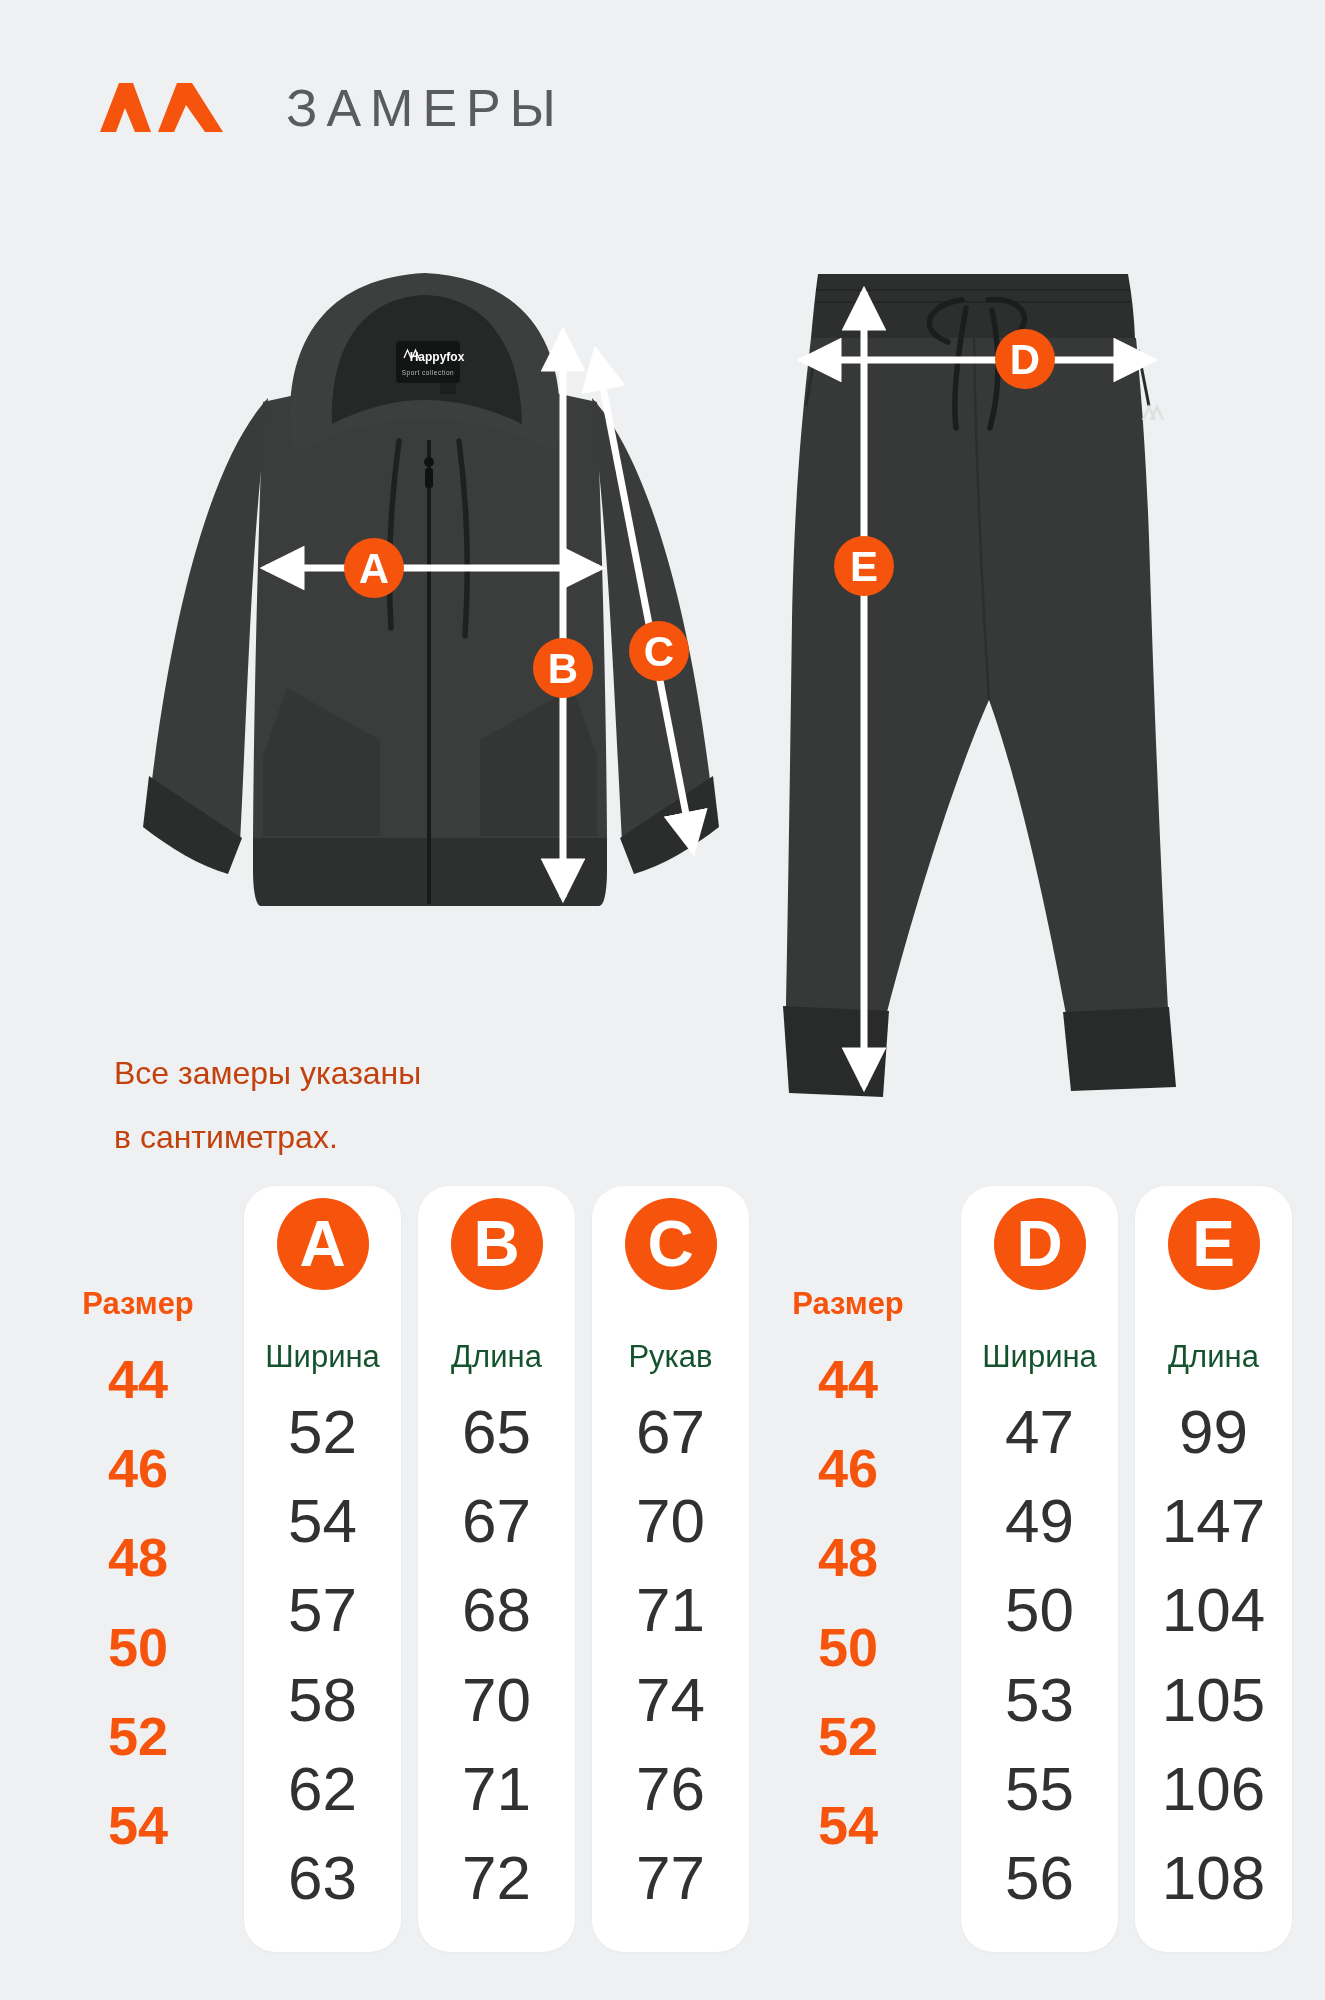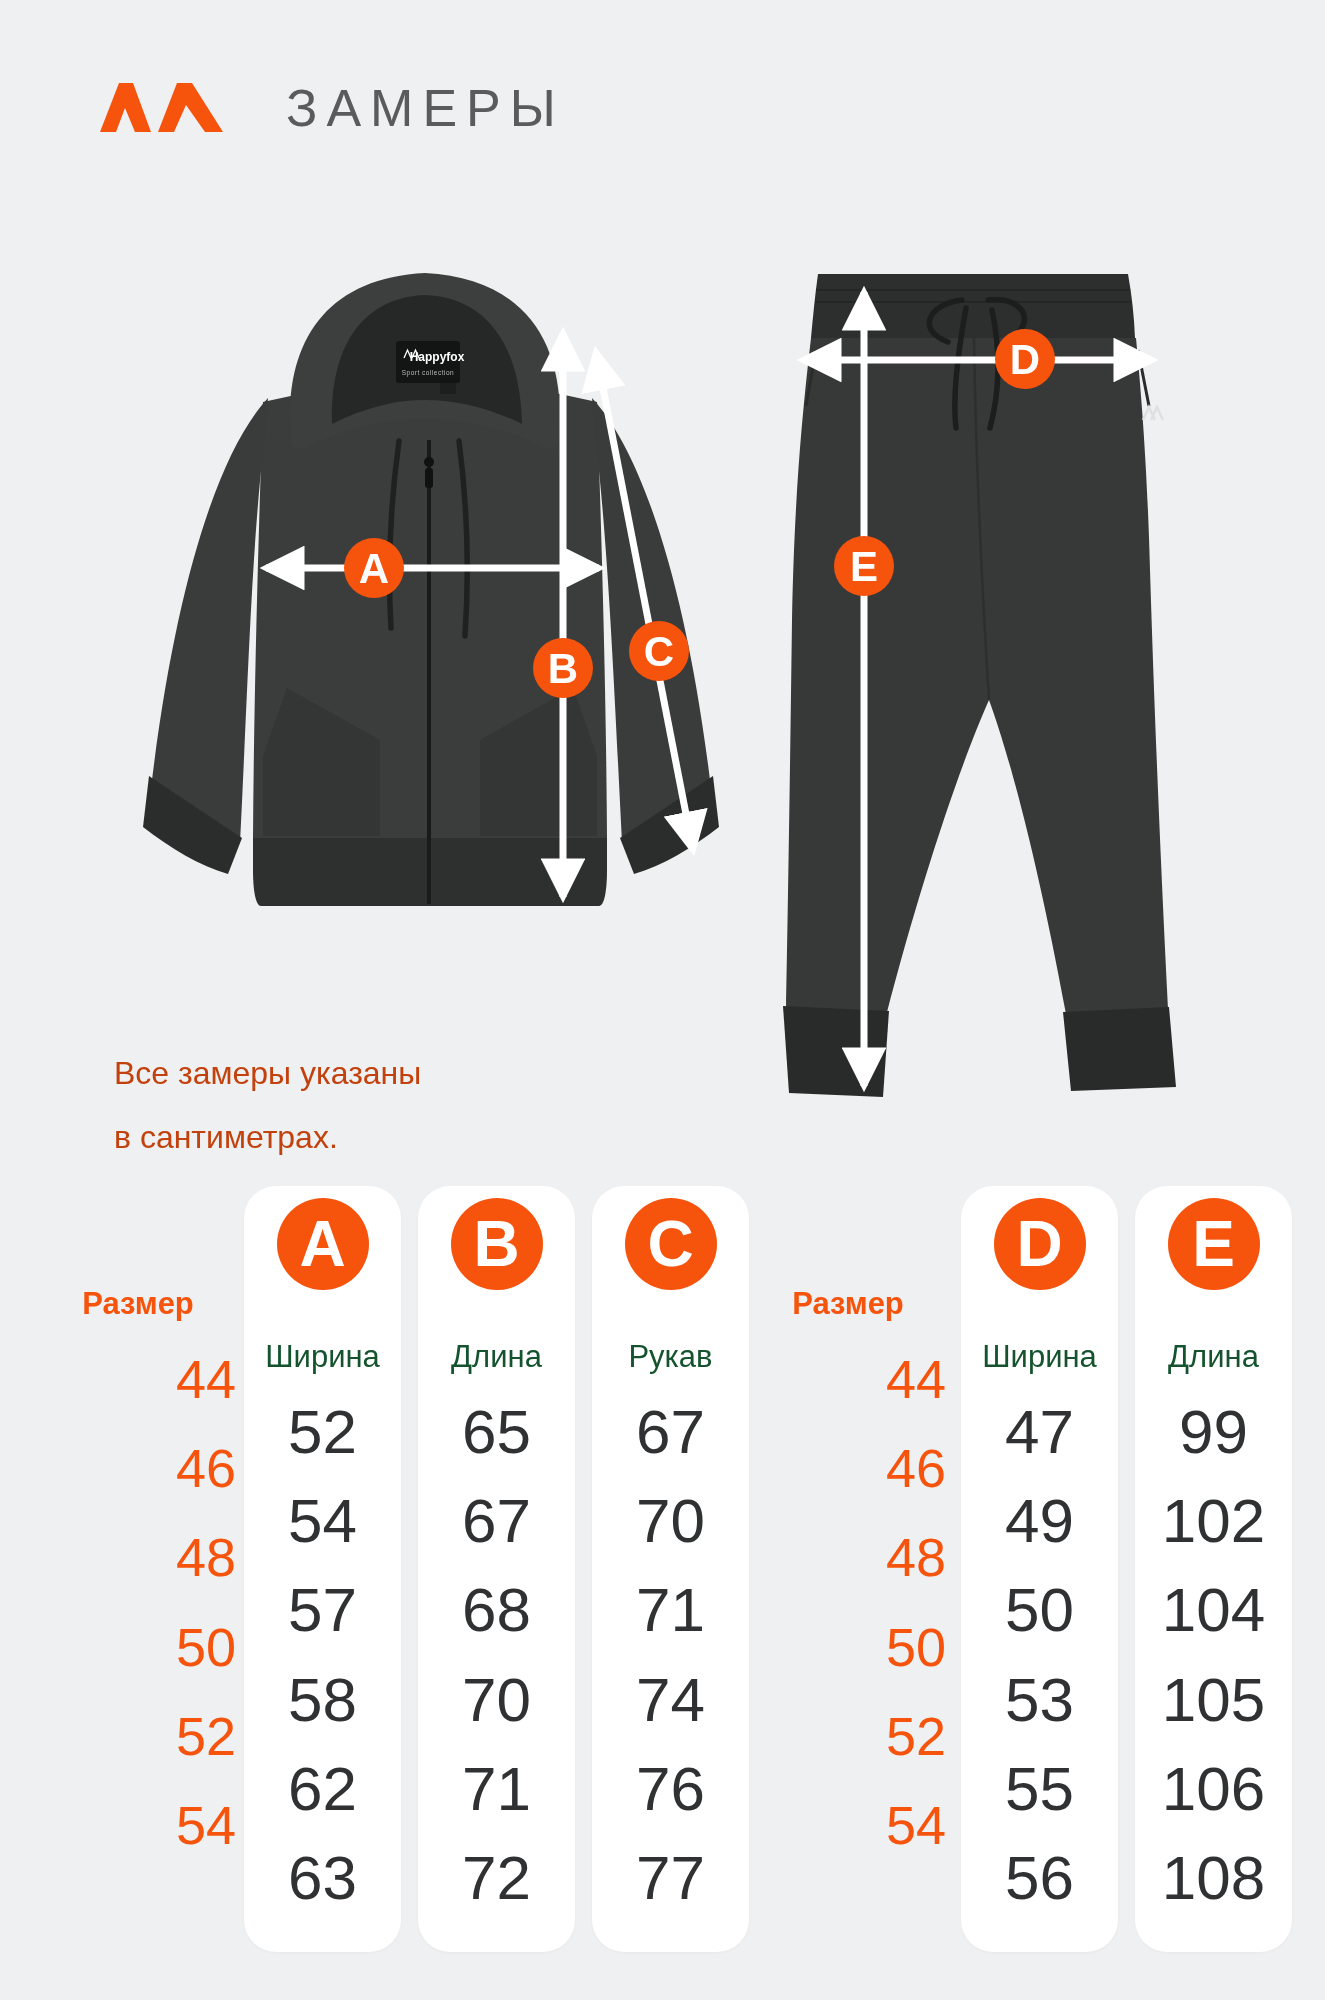--- a/index.html
+++ b/index.html
@@ -43,21 +43,21 @@
   }
   .col-label{
     position:absolute; left:0; right:0; top:140px; height:62px; line-height:62px;
     text-align:center; font-size:31px; color:#14532d;
   }
   .size-header{ color:var(--accent); font-weight:700; }
   .cell{
     position:absolute; left:0; right:0; height:90px; line-height:90px;
     text-align:center; font-size:62px; color:#2f3133;
   }
-  .size-cell{ font-size:54px; font-weight:400; color:var(--accent);text-align:right; }
+  .size-cell{ font-size:54px; font-weight:700; color:var(--accent); }
   .r0{ top:201px; } .r1{ top:290px; } .r2{ top:379px; }
   .r3{ top:469px; } .r4{ top:558px; } .r5{ top:647px; }
 </style>
 </head>
 <body>
 
 <div class="stage">
 
   <svg class="logo" viewBox="0 0 132 58" aria-hidden="true">
     <polygon class="accent-fill" points="5,56 24,7 38,7 56,56 40,56 30,32 21,56"></polygon>
@@ -216,20 +216,20 @@
     <div class="cell r2">50</div>
     <div class="cell r3">53</div>
     <div class="cell r4">55</div>
     <div class="cell r5">56</div>
   </div>
 
   <div class="col-card card-e">
     <div class="col-circle">E</div>
     <div class="col-label">Длина</div>
     <div class="cell r0">99</div>
-    <div class="cell r1">102</div>
+    <div class="cell r1">147</div>
     <div class="cell r2">104</div>
     <div class="cell r3">105</div>
     <div class="cell r4">106</div>
     <div class="cell r5">108</div>
   </div>
 
 </div>
 
 </body></html>

